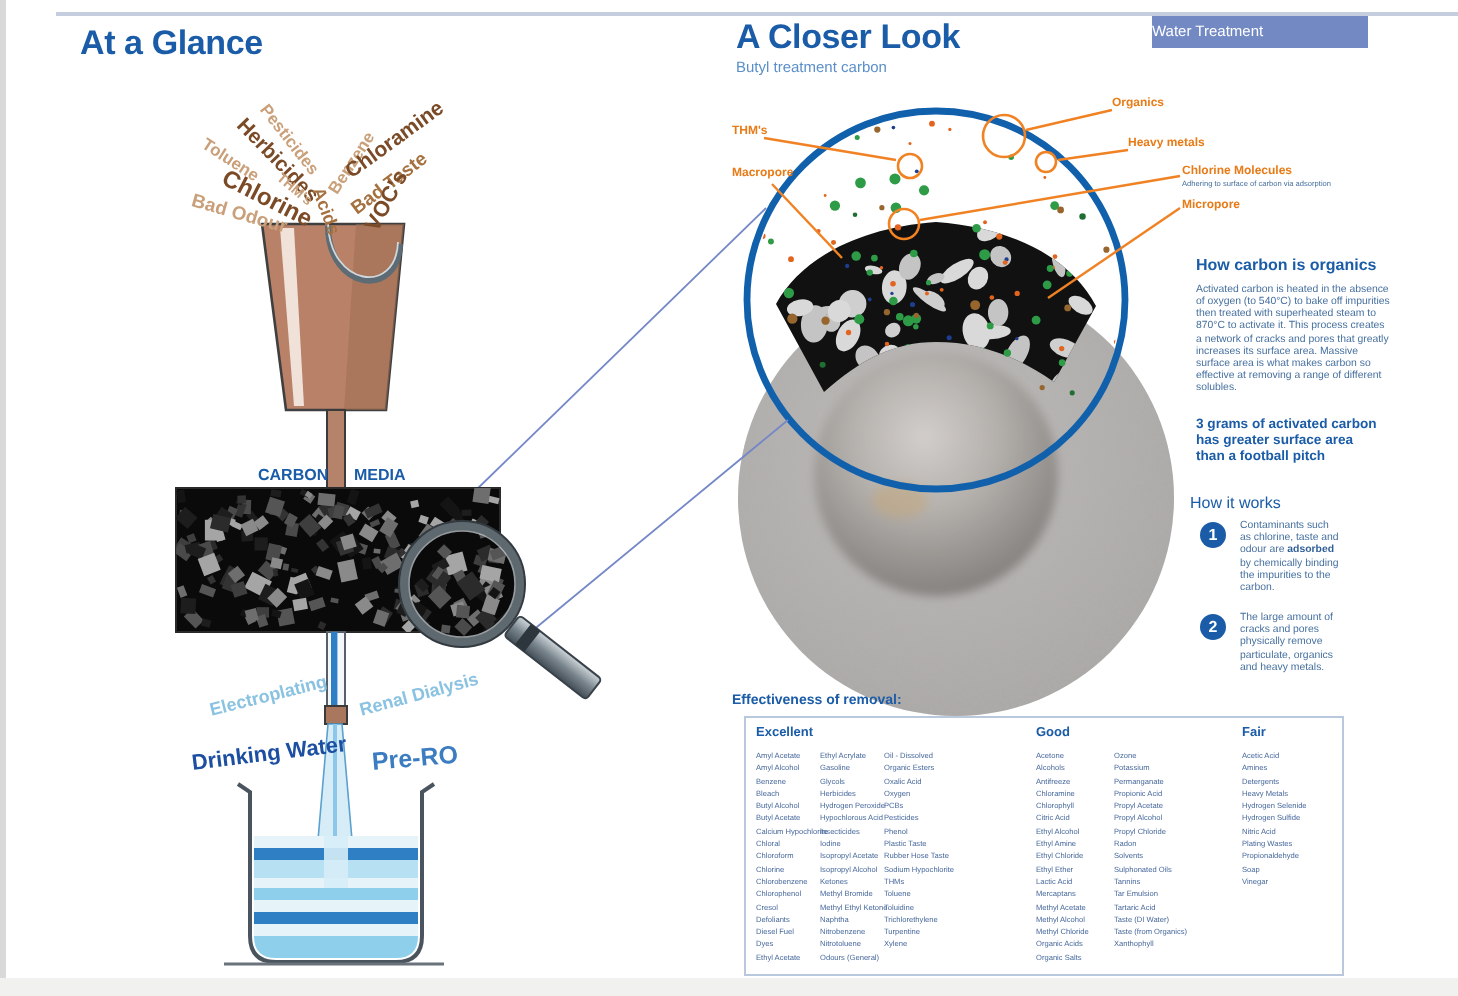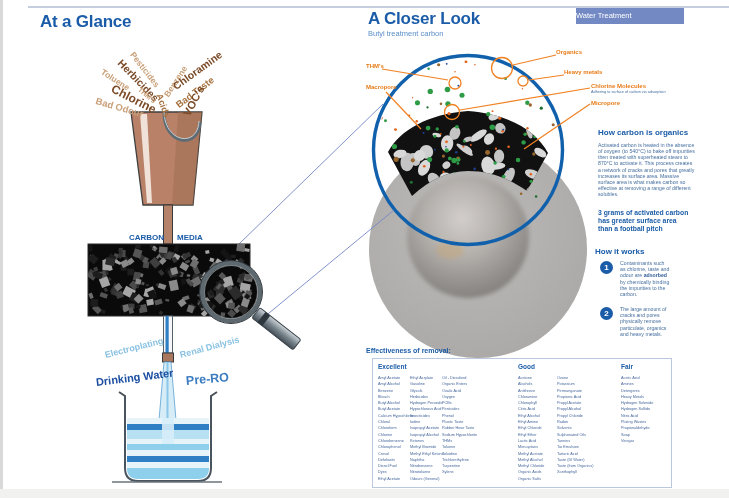--- a/index.html
+++ b/index.html
@@ -20,21 +20,21 @@
   .funnel-word{position:absolute;white-space:nowrap;transform-origin:0 50%;}
   .fw-light{color:#c9a079;}
   .fw-mid{color:#a5713f;}
   .fw-dark{color:#7b4a26;}
   .app-label{position:absolute;white-space:nowrap;transform-origin:0 50%;font-weight:bold;}
   .callout{position:absolute;font-size:6px;font-weight:bold;color:#e87b17;white-space:nowrap;}
   .callout .sub{font-size:3.8px;font-weight:normal;color:#46709f;margin-top:1px;white-space:normal;width:86px;}
   #activation-heading{left:598px;top:128px;width:110px;font-size:8px;font-weight:bold;color:#1b5ca8;}
   #activation-body{left:598px;top:142px;width:98px;font-size:5.2px;line-height:6.15px;color:#46709f;}
   #activation-claim{left:598px;top:209px;width:100px;font-size:6.8px;font-weight:bold;line-height:8.2px;color:#1b5ca8;}
-  #hiw-heading{left:595px;top:247px;width:90px;font-size:8px;font-weight:bold;color:#1b5ca8;}
+  #hiw-heading{left:595px;top:247px;width:90px;font-size:8px;font-weight:normal;color:#1b5ca8;}
   .step-circle{position:absolute;width:13px;height:13px;border-radius:50%;background:#1b5ca8;color:#ffffff;
                font-size:8px;font-weight:bold;text-align:center;line-height:13px;}
   .step-text{position:absolute;width:50px;font-size:5.2px;line-height:6.2px;color:#46709f;}
   .step-text b{color:#2f5d98;}
   #eff-title{left:366px;top:347px;font-size:7px;font-weight:bold;color:#1b5ca8;}
   #eff-box{left:372px;top:358px;width:298px;height:128px;background:#ffffff;border:1px solid #b9c8dc;}
   .eff-header{position:absolute;top:4px;font-size:6.5px;font-weight:bold;color:#1b5ca8;}
   .eff-col{position:absolute;top:16px;}
   .eff-item{font-size:3.8px;line-height:6.3px;color:#47689c;white-space:nowrap;}
 </style>

